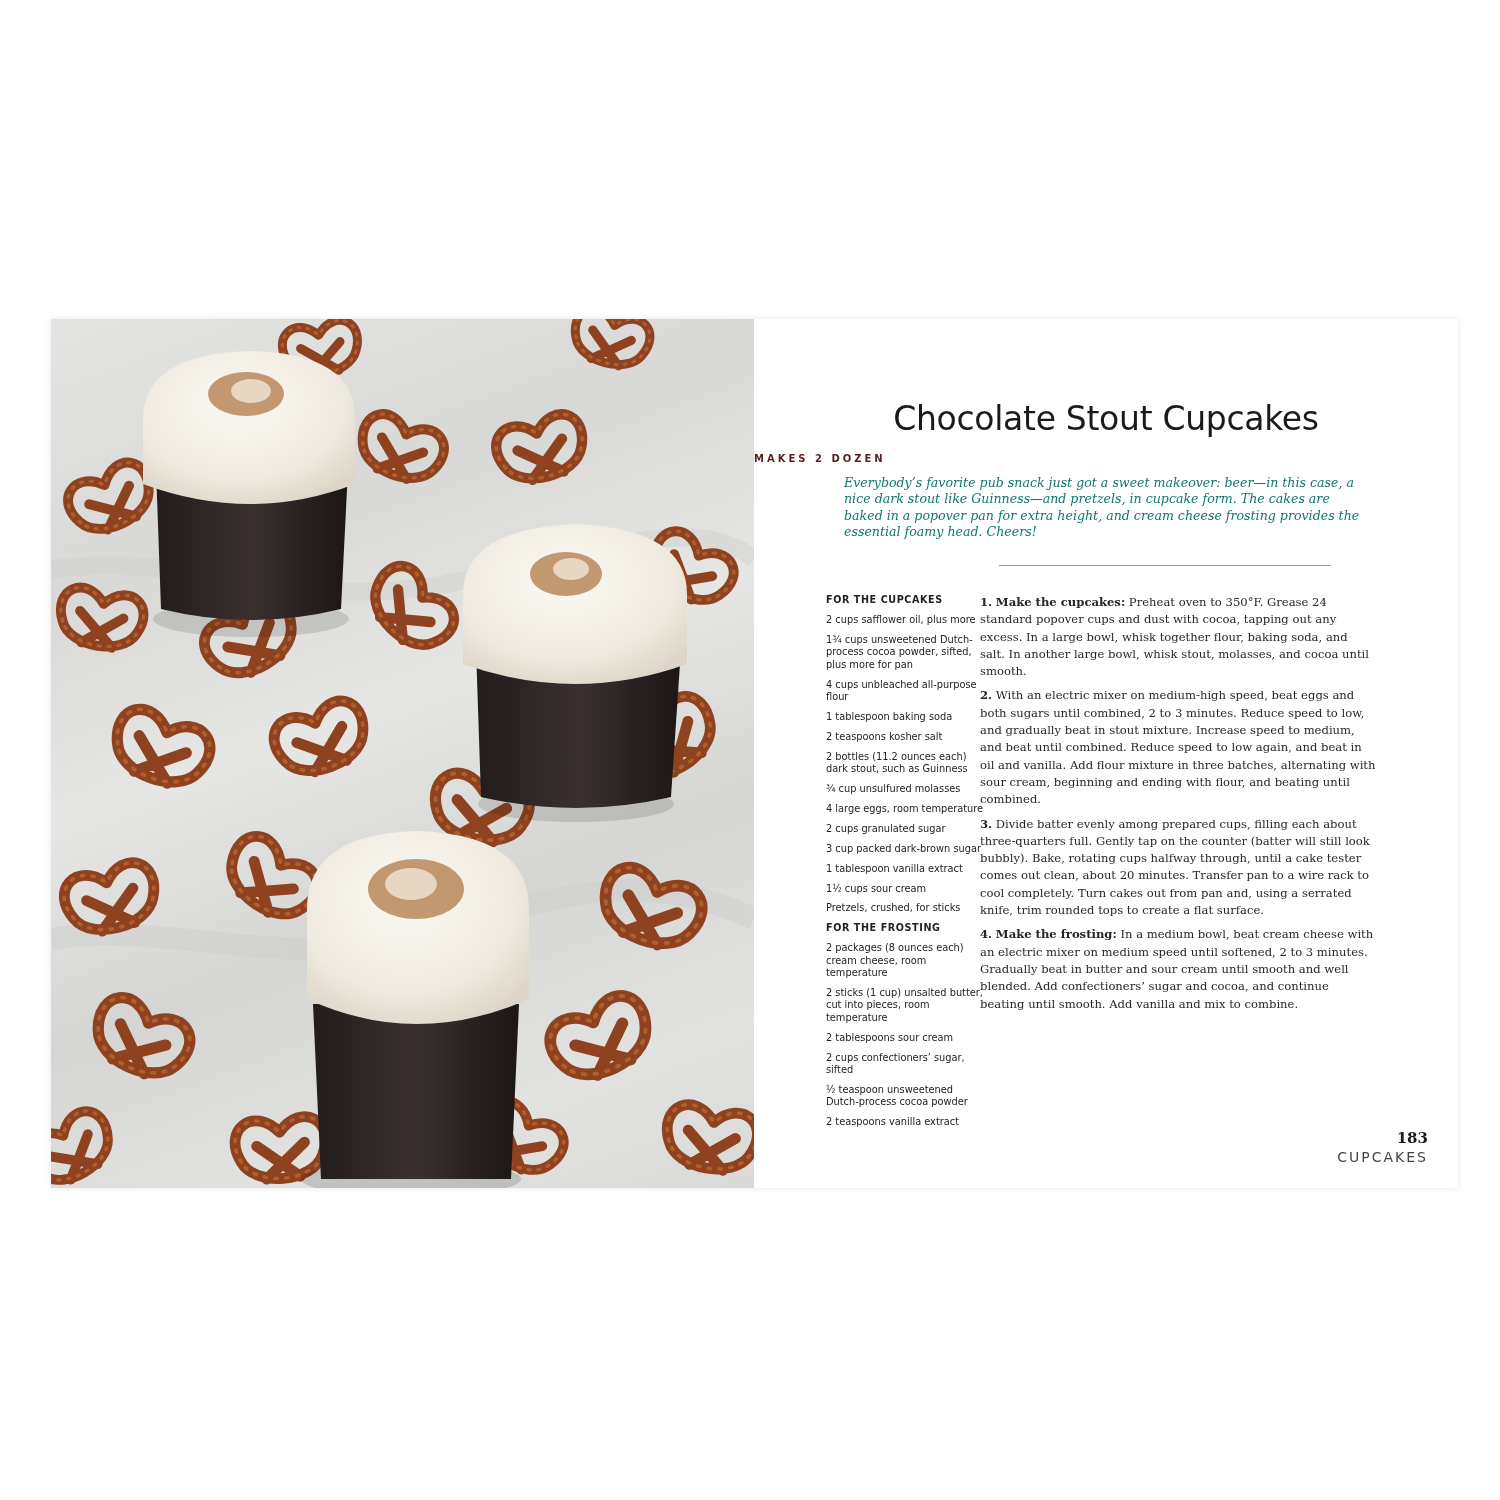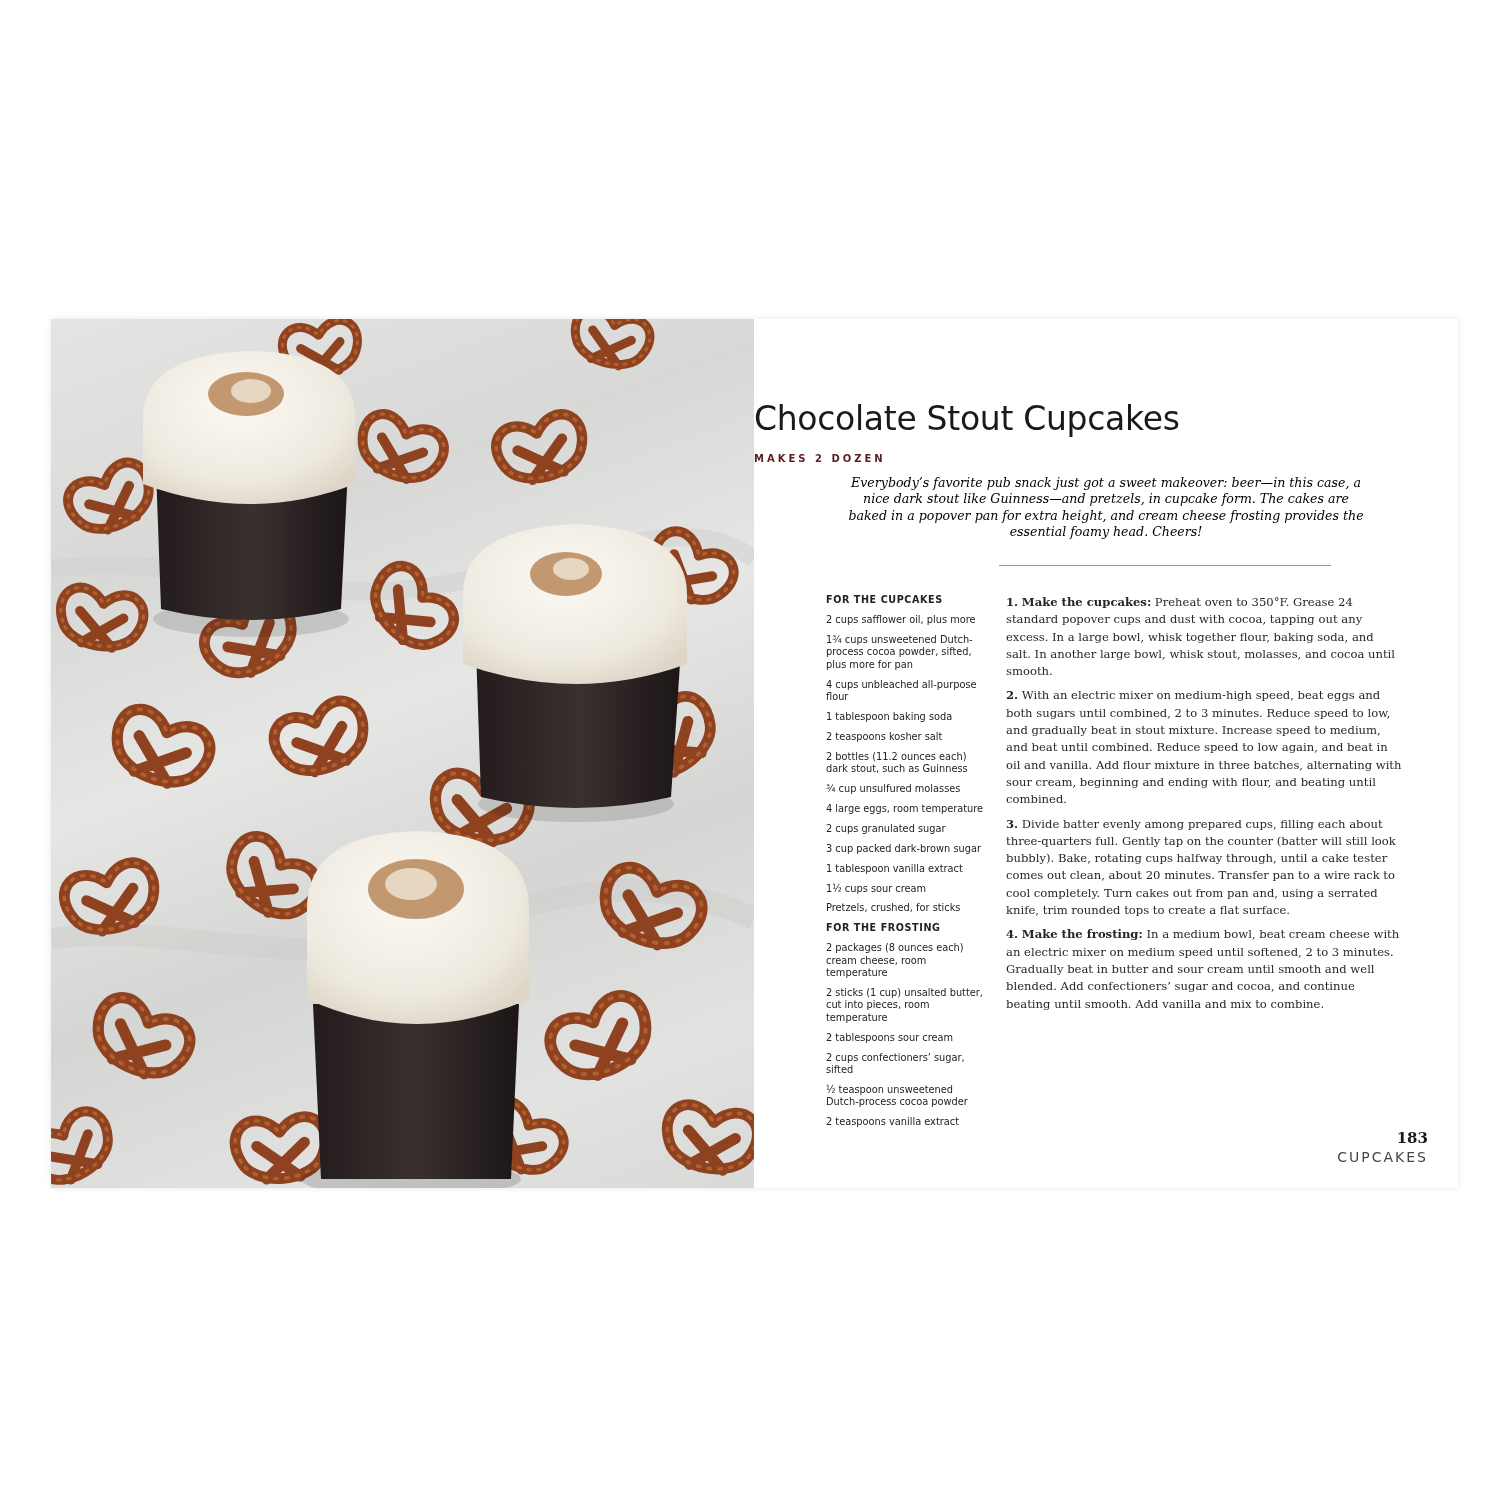--- a/index.html
+++ b/index.html
@@ -13,43 +13,43 @@
     }
     .photo {
       position: absolute; left: 0; top: 0; width: 703px; height: 869px; overflow: hidden;
       background: linear-gradient(160deg, #e4e4e2 0%, #d8d8d6 25%, #e6e6e4 45%, #d5d5d3 65%, #e2e2e0 85%, #d9d9d7 100%);
     }
     .photo svg { position: absolute; left: 0; top: 0; }
     .page {
       position: absolute; left: 703px; top: 0; width: 704px; height: 869px; background: #ffffff;
     }
     .title {
-      position: absolute; left: 0; width: 704px; top: 80px; text-align: left;
+      position: absolute; left: 0; width: 704px; top: 80px; text-align: center;
       font-family: "DejaVu Sans", sans-serif; font-size: 33px; color: #1a1a1a; letter-spacing: -0.3px;
     }
     .yield {
       position: absolute; left: 0; width: 704px; top: 134px; text-align: left;
       font-family: "DejaVu Sans", sans-serif; font-weight: bold; font-size: 10px; letter-spacing: 3px;
       color: #5a1e1e;
     }
     .intro {
-      position: absolute; left: 90px; width: 524px; top: 156px; text-align: center;
-      font-family: "DejaVu Serif", serif; font-style: italic; font-size: 12.6px; line-height: 16.3px; color: #000000;
+      position: absolute; left: 90px; width: 524px; top: 156px; text-align: left;
+      font-family: "DejaVu Serif", serif; font-style: italic; font-size: 12.6px; line-height: 16.3px; color: #0f766e;
     }
     .rule {
       position: absolute; left: 245px; width: 332px; top: 246px; height: 1px; background: #9a9a9a;
     }
     .ingredients {
       position: absolute; left: 72px; top: 275px; width: 160px;
       font-family: "DejaVu Sans", sans-serif; font-size: 9.8px; color: #222; line-height: 12.4px;
     }
     .ing-head { font-weight: bold; letter-spacing: 0.6px; font-size: 9.6px; margin-bottom: 7.5px; }
     .ing-item { margin-bottom: 7.5px; }
     .steps {
-      position: absolute; left: 252px; top: 275px; width: 396px;
+      position: absolute; left: 226px; top: 275px; width: 396px;
       font-family: "DejaVu Serif", serif; font-size: 11.6px; line-height: 17.3px; color: #262626;
     }
     .step { margin-bottom: 7px; }
     .step b { font-weight: bold; }
     .pagenum {
       position: absolute; right: 30px; top: 810px; 
       font-family: "DejaVu Serif", serif; font-weight: bold; font-size: 15px; color: #1a1a1a;
     }
     .section {
       position: absolute; right: 30px; top: 830px; text-align: right;

